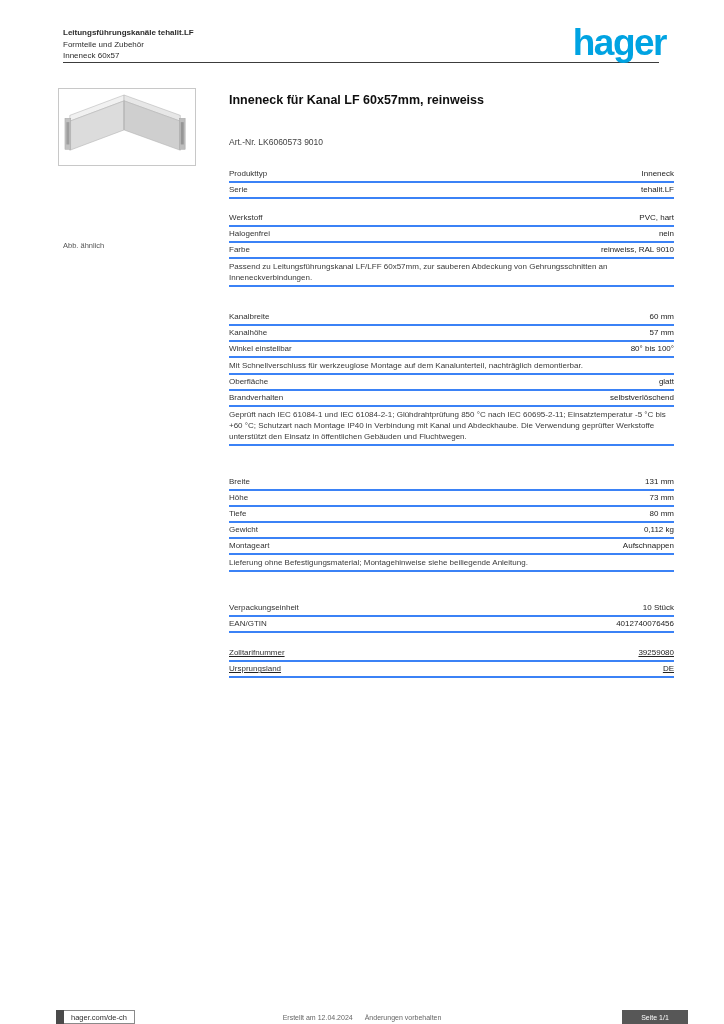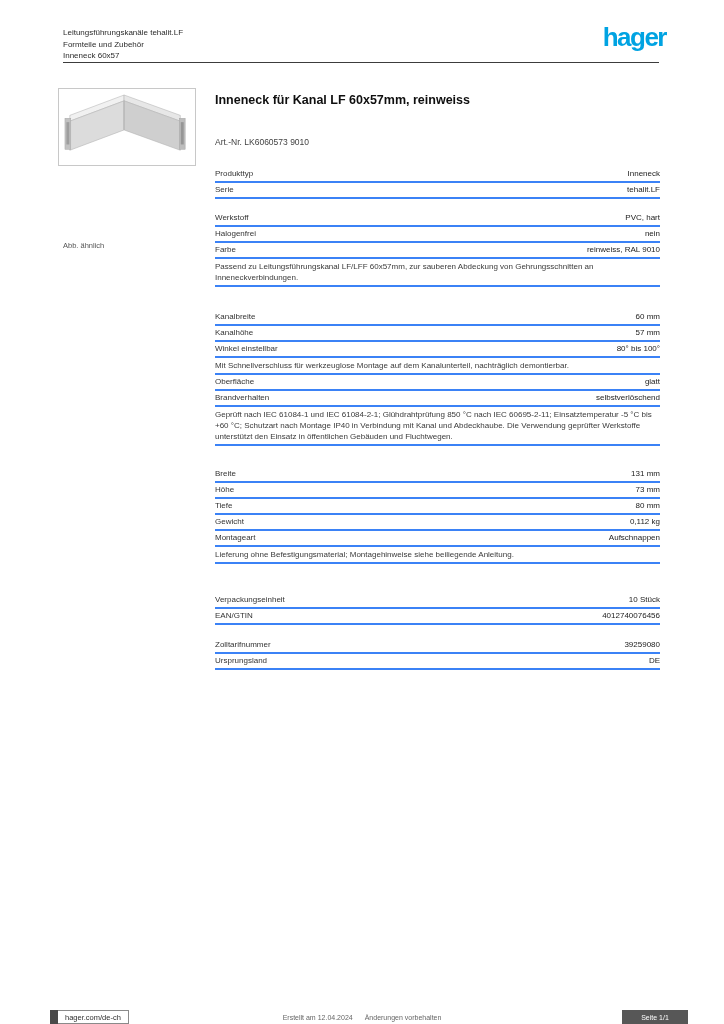--- a/index.html
+++ b/index.html
@@ -7,52 +7,52 @@
   body {
     background:#ffffff;
     font-family:"Liberation Sans", sans-serif;
     color:#222;
     position:relative;
     overflow:hidden;
   }
 
   
   .cat-block { position:absolute; left:63px; top:27px; font-size:8px; line-height:11.5px; color:#2b2b2b; }
-  .cat-block .l1 { font-weight:normal; }
+  .cat-block .l1 { font-weight:bold; }
   .top-rule { position:absolute; left:63px; top:62px; width:596px; border-top:1.2px solid #3c3c3c; }
-  .logo { position:absolute; top:22px; right:58px; font-size:26px; font-weight:bold;
+  .logo { position:absolute; top:22px; right:58px; font-size:37px; font-weight:bold;
           color:#00a3e2; letter-spacing:-1.5px;text-align:center; }
 
   
   .img-box { position:absolute; left:58px; top:88px; width:138px; height:78px;
              border:1px solid #c8c8c8; background:#fff;
              display:flex; align-items:center; justify-content:center; }
   .img-caption { position:absolute; left:63px; top:241px; font-size:7.5px; color:#555;text-align:center; }
 
   
-  .main { position:absolute; left:215px; top:93px; width:445px; }
+  .main { position:absolute; left:229px; top:93px; width:445px; }
   .title { font-size:12.5px; font-weight:bold; color:#0f0f0f; }
   .ref { font-size:8.5px; color:#3f3f3f; margin-top:30px; }
   .specs { margin-top:20px; }
 
   .spec-group { margin-bottom:12px; }
   .spec-group.g2 { margin-bottom:23px; }
-  .spec-group.g3 { margin-bottom:21px; }
+  .spec-group.g3 { margin-bottom:29px; }
   .spec-group.g4 { margin-bottom:29px; }
   .spec-group.g5 { margin-bottom:13px; }
-  .spec-group.g6 { margin-bottom:16px; }
+  .spec-group.g6 { margin-bottom:16px;text-decoration:underline; }
 
   .row { display:flex; justify-content:space-between; align-items:baseline;
          font-size:8px; line-height:10px; padding:2px 0;
          border-bottom:2px solid #3b82f6; color:#333; }
   .row .value { text-align:center; color:#222; white-space:nowrap; padding-left:10px; }
   .row.long { display:block; line-height:11px; color:#3a3a3a; }
 
   
-  .footer-left { position:absolute; left:50px; top:1010px; display:flex; height:14px; }
+  .footer-left { position:absolute; left:56px; top:1010px; display:flex; height:14px; }
   .footer-left .cap { width:8px; background:#4a4a4a; }
   .footer-left .urlbox { border:1px solid #8a8a8a; border-left:none; display:flex;
                          align-items:center; padding:0 7px; font-size:7.5px; color:#2f2f2f; }
   .footer-center { position:absolute; left:50%; transform:translateX(-50%); top:1014px;
                    font-size:7px; color:#666; display:flex; gap:12px; white-space:nowrap; }
   .footer-right { position:absolute; left:622px; top:1010px; width:66px; height:14px;
                   background:#575757; color:#fff; font-size:7px;
                   display:flex; align-items:center; justify-content:center; }
 </style>
 </head>

